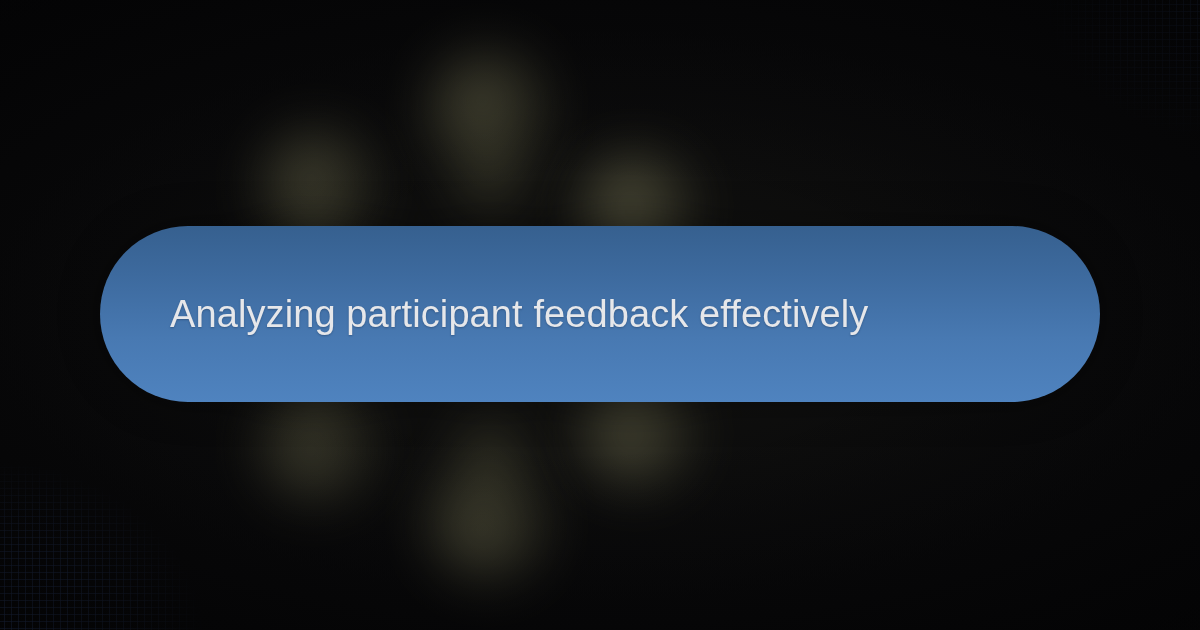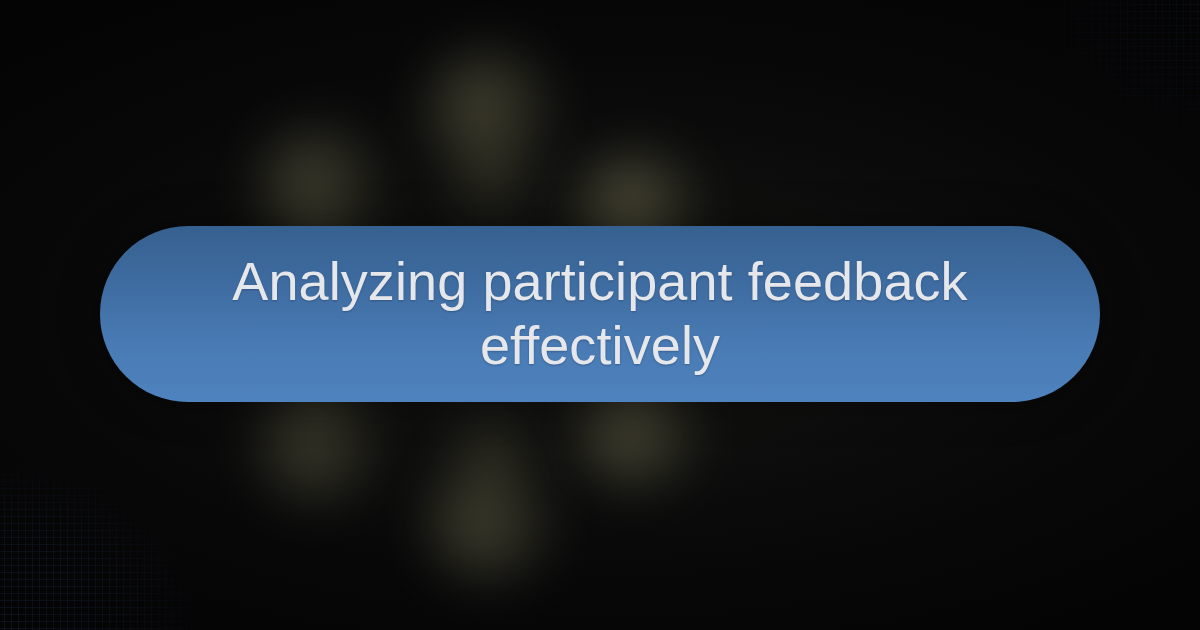--- a/index.html
+++ b/index.html
@@ -108,23 +108,23 @@
     border-radius: 88px;
     background: linear-gradient(180deg, #36608f 0%, #3d6a9e 28%, #4879b2 64%, #4f83bf 100%);
     display: flex;
     align-items: center;
     justify-content: center;
     box-shadow: 0 0 40px rgba(0,0,0,0.35);
   }
 
   .pill-text {
     width: 86%;
-    text-align: center;
+    text-align: left;
     color: #e6e7ea;
-    font-size: 54px;
+    font-size: 38px;
     line-height: 1.18;
     font-weight: 400;
     letter-spacing: 0.1px;
     text-shadow: 0 1px 2px rgba(20,40,70,0.35);
     white-space: pre-line;
   }
 </style>
 </head>
 <body>
 

